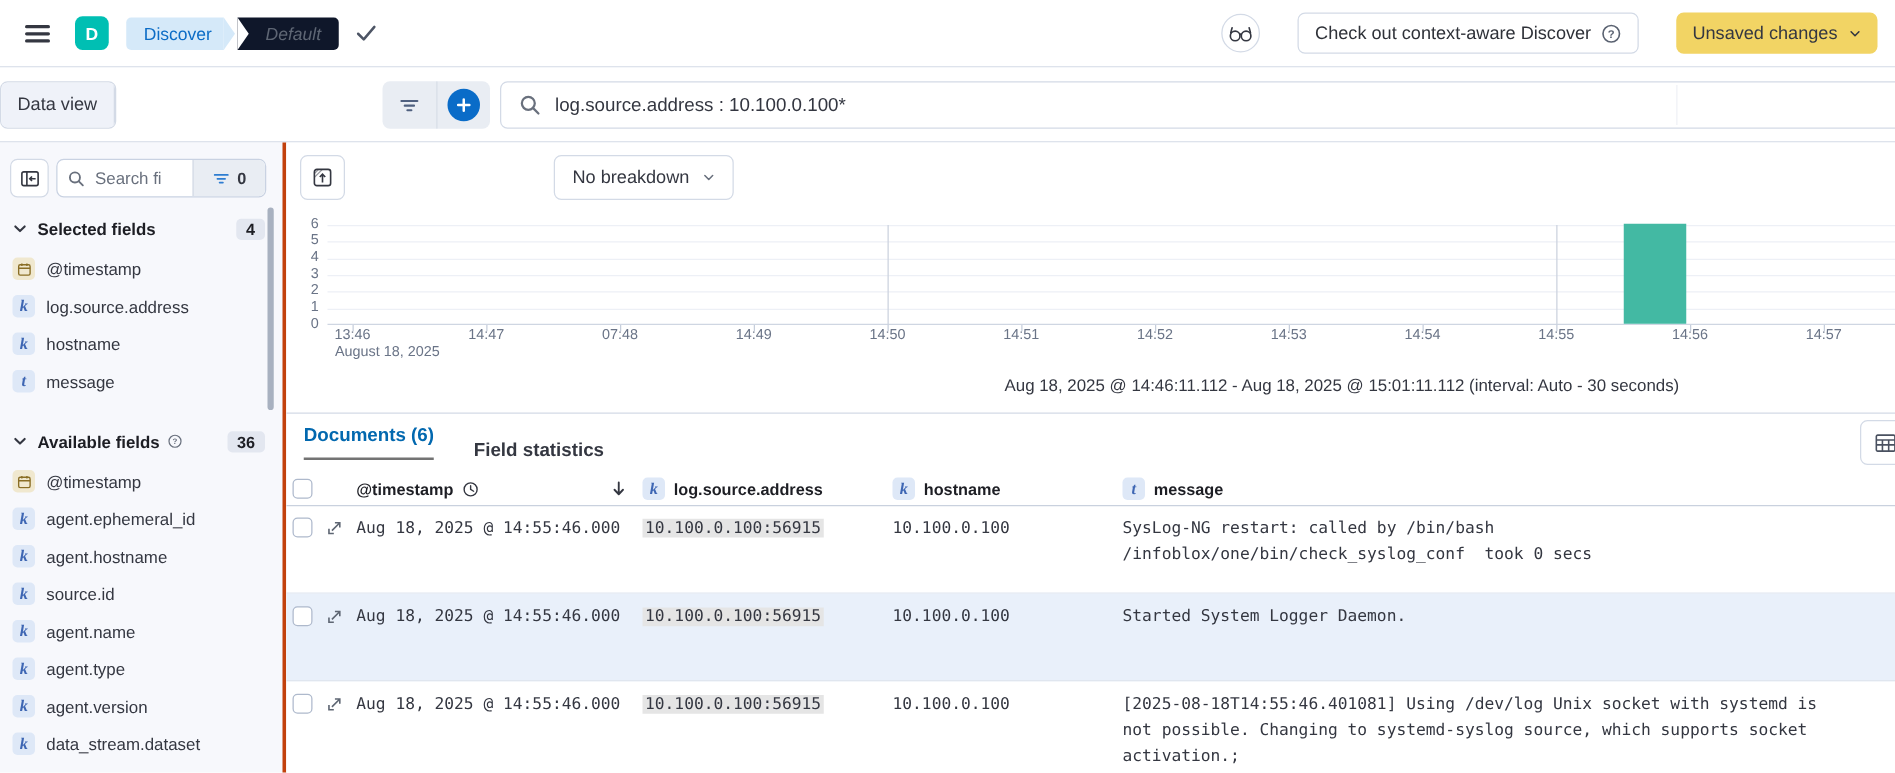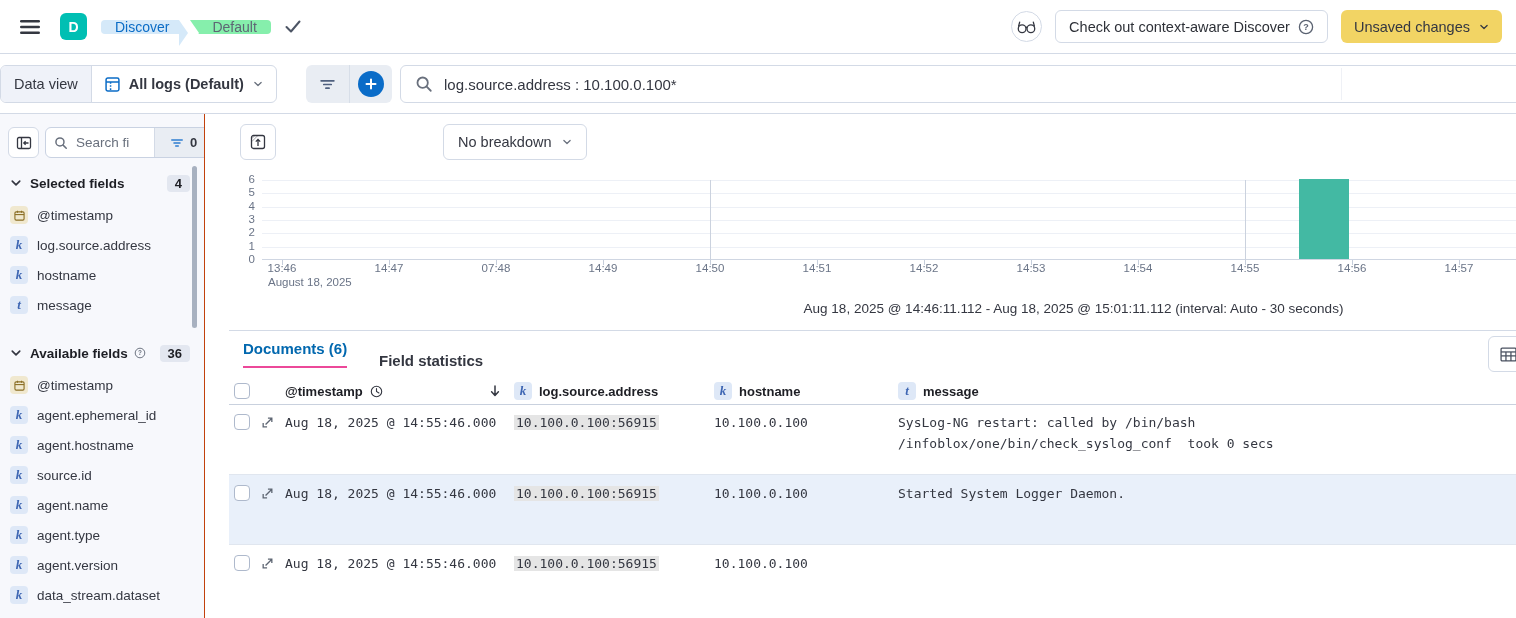--- a/index.html
+++ b/index.html
@@ -8,29 +8,29 @@
   svg { display:block; }
 
   
   .header { position:absolute; left:0; top:0; width:1516px; height:54px; background:#fff;
     border-bottom:1px solid #D3DAE6; display:flex; align-items:center; padding:0 14px; }
   .icon-plain { width:32px; height:32px; display:flex; align-items:center; justify-content:center;
     background:none; border:none; cursor:pointer; }
   .app-badge { width:27px; height:27px; border-radius:6px; background:#00BFB3; color:#fff;
     font-size:14px; font-weight:700; display:flex; align-items:center; justify-content:center; margin-left:14px; }
   .crumbs { display:flex; align-items:center; margin-left:14px; }
-  .crumb { position:relative; height:14px; display:inline-flex; align-items:center; font-size:14px; }
+  .crumb { position:relative; height:26px; display:inline-flex; align-items:center; font-size:14px; }
   .crumb-blue { background:#D5E9F9; color:#0B6CC6; font-weight:500; padding:0 10px 0 14px; border-radius:4px 0 0 4px; z-index:2; }
   .crumb-blue::after { content:""; position:absolute; left:100%; top:0;
     border-top:13px solid transparent; border-bottom:13px solid transparent; border-left:9px solid #D5E9F9; }
-  .crumb-gray { background:#86efac; color:#5E6674; padding:0 14px 0 22px; margin-left:11px; border-radius:0 4px 4px 0; }
+  .crumb-gray { background:#0f172a; color:#5E6674; padding:0 14px 0 22px; margin-left:11px; border-radius:0 4px 4px 0;font-style:italic; }
   .crumb-gray::before { content:""; position:absolute; left:0; top:0;
     border-top:13px solid transparent; border-bottom:13px solid transparent; border-left:9px solid #fff; }
   .hdr-check { margin-left:14px; }
-  .header-right { margin-left:auto; display:flex; align-items:center; gap:13px; }
+  .header-right { margin-left:auto; display:flex; align-items:center; gap:30px; }
   .glasses { width:31px; height:31px; border:1px solid #D3DAE6; border-radius:50%;
     display:flex; align-items:center; justify-content:center; background:#fff; cursor:pointer; }
   .ctx-btn { height:33px; border:1px solid #D3DAE6; border-radius:6px; background:#fff;
     font-family:inherit; font-size:14.5px; font-weight:500; color:#2E3138; padding:0 13px;
     display:flex; align-items:center; gap:8px; cursor:pointer; }
   .unsaved-btn { height:33px; border:none; border-radius:6px; background:#F2D464;
     font-family:inherit; font-size:14.5px; font-weight:500; color:#343741; padding:0 13px;
     display:flex; align-items:center; gap:9px; cursor:pointer; }
   .chev { width:10px; height:10px; }
 
@@ -48,22 +48,22 @@
   .fg-seg + .fg-seg { border-left:1px solid #D7DEE8; }
   .plus-circle { width:26px; height:26px; border-radius:50%; background:#0A6CC8;
     display:flex; align-items:center; justify-content:center; }
   .search-box { position:absolute; left:400px; top:11px; height:38px; width:1140px;
     border:1px solid #D3DAE6; border-radius:6px; background:#fff; display:flex; align-items:center;
     padding:0 14px; gap:11px; }
   .search-box .qtext { font-size:15px; color:#343741; }
   .qdiv { position:absolute; left:940px; top:2px; bottom:2px; width:1px; background:#EFF1F6; }
 
   
-  .sidebar { position:absolute; left:0; top:114px; width:205px; bottom:0; background:#F7F8FC;
-    border-right:1px solid #c2410c; overflow:hidden; }
+  .sidebar { position:absolute; left:0; top:114px; width:229px; bottom:0; background:#F7F8FC;
+    border-right:3px solid #c2410c; overflow:hidden; }
   .sb-collapse { position:absolute; left:8px; top:13px; width:31px; height:31px; border:1px solid #D3DAE6;
     border-radius:6px; background:#fff; display:flex; align-items:center; justify-content:center; cursor:pointer; }
   .sb-search { position:absolute; left:45px; top:13px; width:168px; height:31px; border:1px solid #C9D2E2;
     border-radius:6px; background:#fff; display:flex; align-items:center; overflow:hidden; cursor:text; }
   .sb-search-ph { color:#69707D; font-size:13.5px; margin-left:8px; white-space:nowrap; overflow:hidden; }
   .sb-filter-seg { margin-left:auto; height:100%; width:58px; background:#E9EDF3; border-left:1px solid #D3DAE6;
     display:flex; align-items:center; justify-content:center; gap:6px; flex:0 0 58px; cursor:pointer; }
   .sb-zero { font-size:13px; font-weight:700; color:#343741; }
   .sb-thumb { position:absolute; right:7px; top:52px; width:5px; height:162px; background:#9AA5B5;
     border-radius:3px; opacity:.85; }
@@ -98,21 +98,21 @@
   .bar { position:absolute; bottom:0; }
   .ylab { position:absolute; width:26px; text-align:right; font-size:11.5px; color:#6A7487; left:0; }
   .xlab { position:absolute; top:148px; transform:translateX(-50%); font-size:11.5px; color:#6A7487; white-space:nowrap; }
   .xdate { position:absolute; left:39px; top:162px; font-size:11.5px; color:#6A7487; }
   .caption { position:absolute; left:33px; top:187px; width:1623px; text-align:center;
     font-size:13.5px; color:#343741; }
   .chart-divider { position:absolute; left:0; right:0; top:216px; border-top:1px solid #D3DAE6; }
 
   
   .tab-docs { position:absolute; left:14px; top:226px; font-size:15px; font-weight:700; color:#0268AF;
-    padding-bottom:9px; border-bottom:2px solid #ec4899; cursor:pointer; }
+    padding-bottom:9px; border-bottom:2px solid #737373; cursor:pointer; }
   .tab-stats { position:absolute; left:150px; top:238px; font-size:15px; font-weight:700; color:#343741; cursor:pointer; }
   .grid-btn { position:absolute; left:1259px; top:222px; width:40px; height:36px; border:1px solid #D3DAE6;
     border-radius:6px; background:#fff; display:flex; align-items:center; padding-left:11px; cursor:pointer; }
 
   
   .tgrid { display:grid; grid-template-columns:29px 27px 229px 200px 184px 1fr; }
   .thead { position:absolute; left:0; right:0; top:264px; height:27px; border-bottom:1px solid #C9D1DE;
     align-items:center; font-size:13px; font-weight:700; color:#1D1E24; }
   .hcell { display:flex; align-items:center; gap:7px; }
   .hcell .spacer { flex:1; }
@@ -172,31 +172,20 @@
       <svg class="chev" viewBox="0 0 16 16">
           <path d="M3 5.5 L8 10.5 L13 5.5" fill="none" stroke="#343741" stroke-width="2" stroke-linecap="round" stroke-linejoin="round"></path>
         </svg>
     </button>
   </div>
 </div>
 
 <div class="querybar">
   <div class="dv-control">
     <div class="dv-prepend">Data view</div>
-    <div class="dv-main">
-      <svg width="15" height="15" viewBox="0 0 14 14">
-        <rect x="1" y="1" width="12" height="12" rx="1.6" fill="none" stroke="#0B6CC6" stroke-width="1.4"></rect>
-        <line x1="1" y1="4.6" x2="13" y2="4.6" stroke="#0B6CC6" stroke-width="1.4"></line>
-        <line x1="5.2" y1="4.6" x2="5.2" y2="13" stroke="#0B6CC6" stroke-width="1.4" stroke-dasharray="1.6 1.4"></line>
-      </svg>
-      <span>All logs (Default)</span>
-      <svg class="chev" viewBox="0 0 16 16">
-          <path d="M3 5.5 L8 10.5 L13 5.5" fill="none" stroke="#69707D" stroke-width="2" stroke-linecap="round" stroke-linejoin="round"></path>
-        </svg>
-    </div>
   </div>
   <div class="filter-group">
     <button class="fg-seg">
       <svg width="17" height="17" viewBox="0 0 16 16">
         <path d="M2 4.5 h12 M4.5 8 h7 M6.5 11.5 h3" stroke="#4F607F" stroke-width="1.6" stroke-linecap="round" fill="none"></path>
       </svg>
     </button>
     <button class="fg-seg">
       <span class="plus-circle">
         <svg width="12" height="12" viewBox="0 0 12 12">
@@ -470,14 +459,17 @@
         <div class="checkbox"></div>
       </div>
     <div class="row-expand">
       <svg width="13" height="13" viewBox="0 0 12 12">
           <path d="M4.2 7.8 L10 2 M6.4 2 L10 2 L10 5.6 M2 6.4 L2 10 L5.6 10" fill="none" stroke="#5E6673" stroke-width="1.2"></path>
         </svg>
     </div>
     <div>Aug 18, 2025 @ 14:55:46.000</div>
     <div><mark>10.100.0.100:56915</mark></div>
     <div>10.100.0.100</div>
+    <div class="cell-msg">[2025-08-18T14:55:46.401081] Using /dev/log Unix socket with systemd is
+not possible. Changing to systemd-syslog source, which supports socket
+activation.;</div>
   </div>
 </div>
 
 </body></html>

